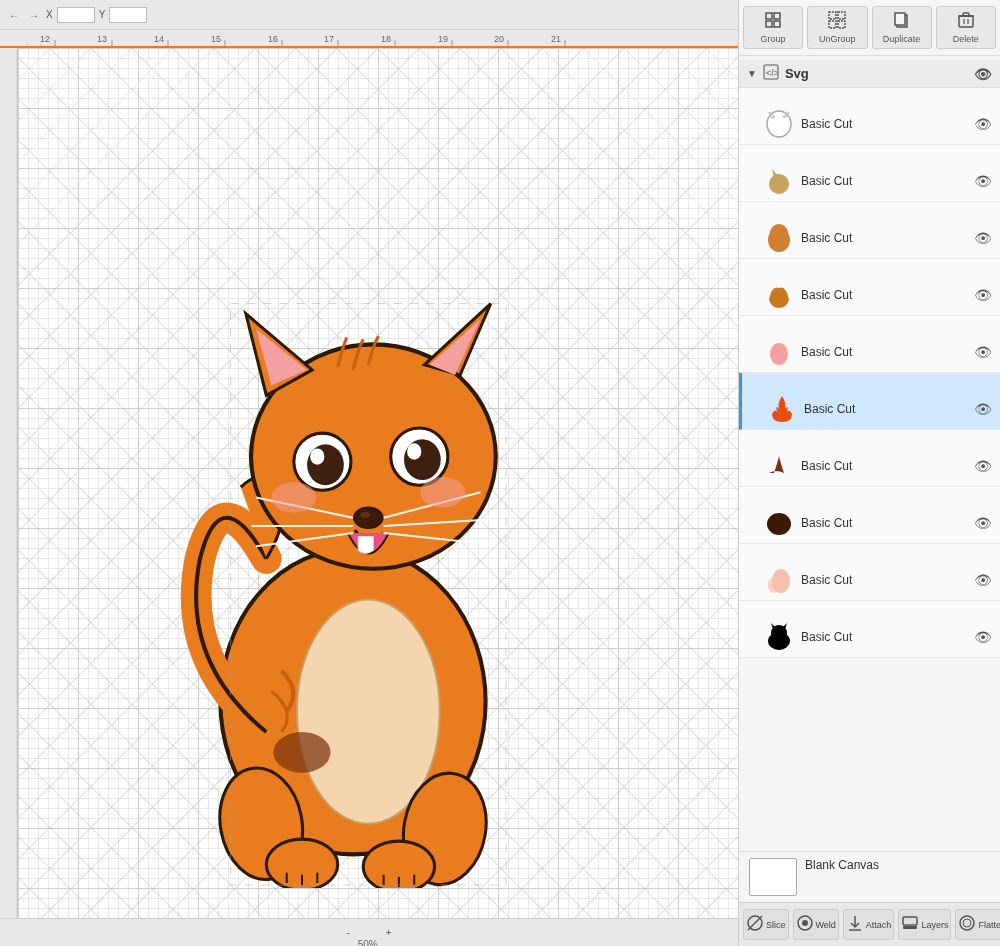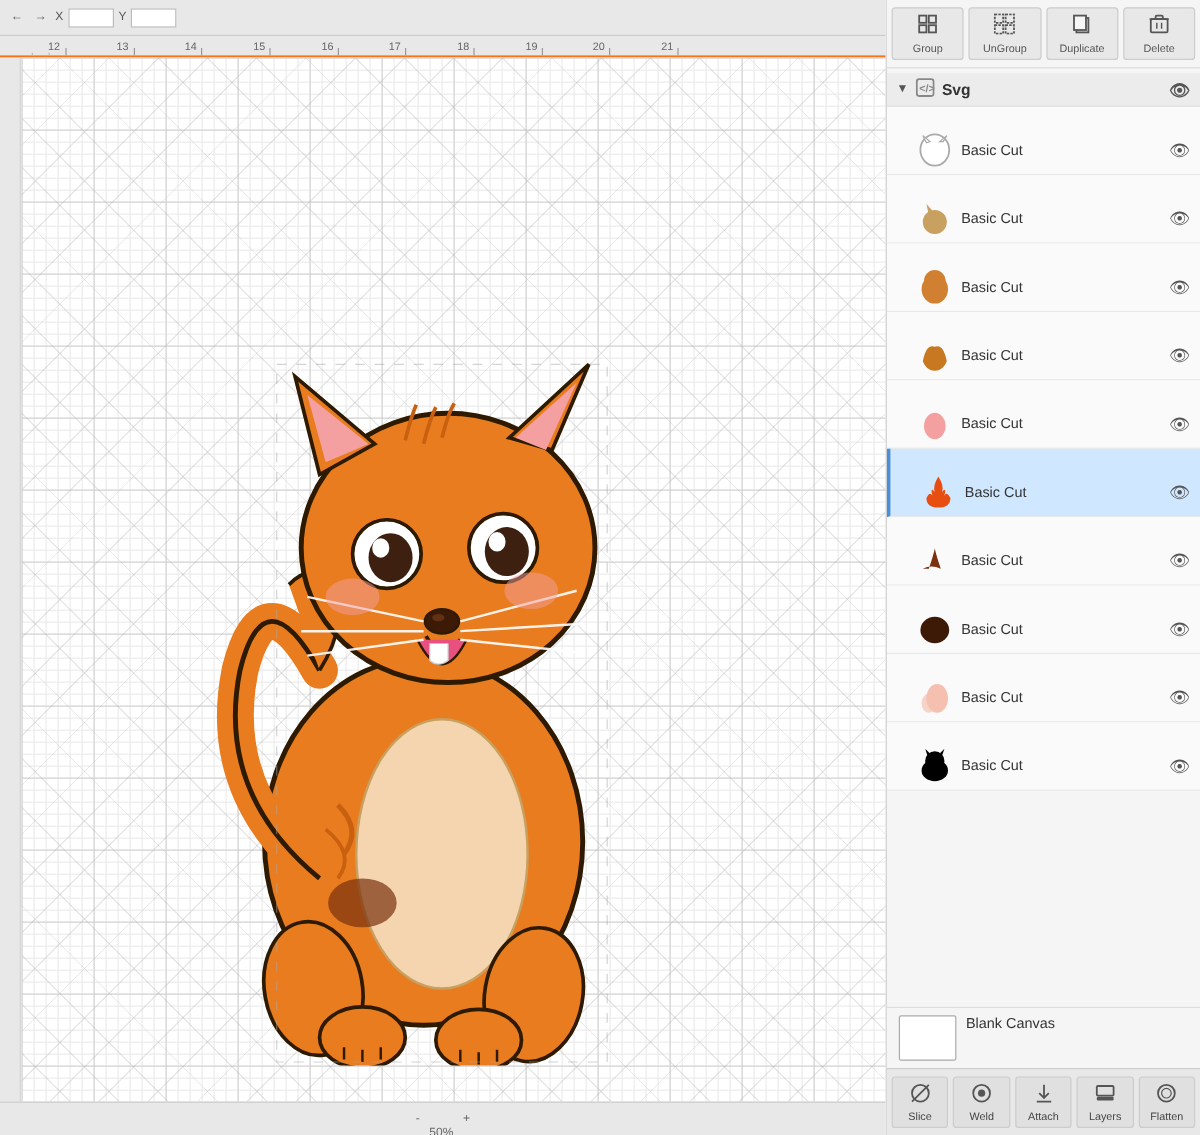--- a/index.html
+++ b/index.html
@@ -320,21 +320,20 @@
       display: flex;
       padding: 6px 4px;
       gap: 4px;
       background: #e8e8e8;
       border-top: 1px solid #ccc;
     }
 
     .action-btn {
       flex: 1;
       display: flex;
-      flex-direction: column;
       align-items: center;
       justify-content: center;
       padding: 4px 2px;
       background: #e0e0e0;
       border: 1px solid #ccc;
       border-radius: 3px;
       cursor: pointer;
       font-size: 9px;
       color: #444;
       gap: 2px;

